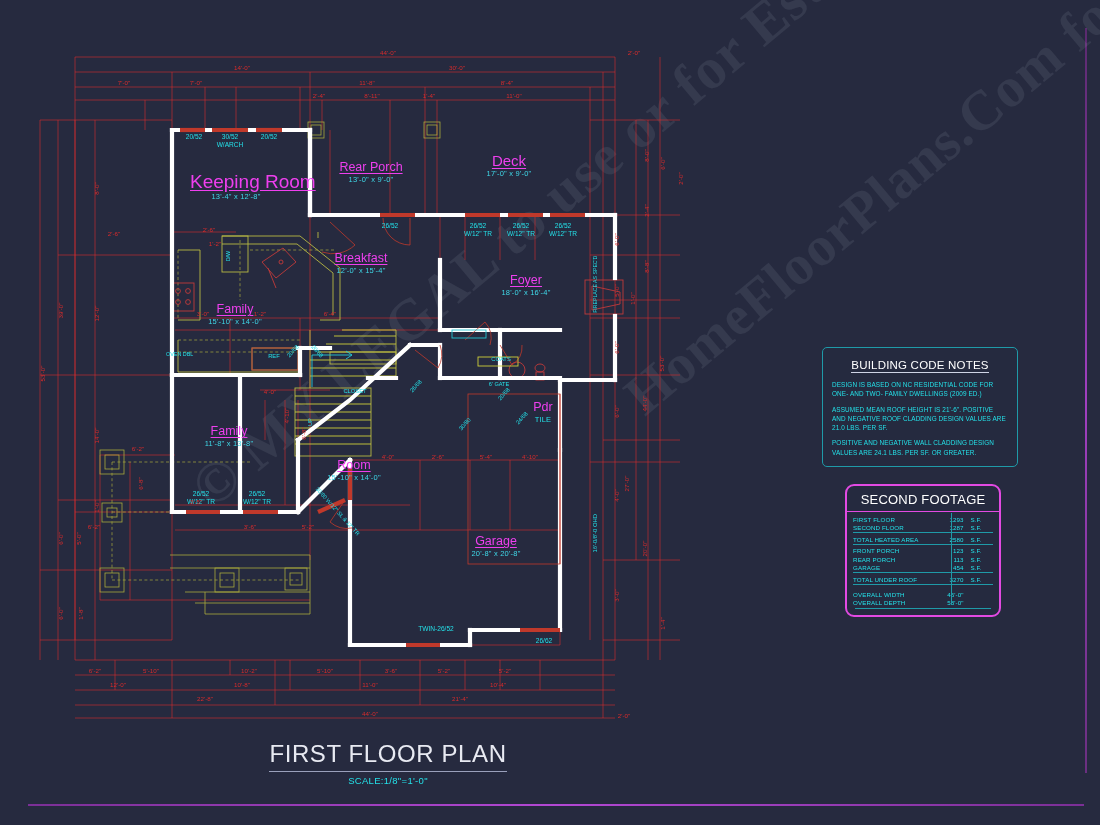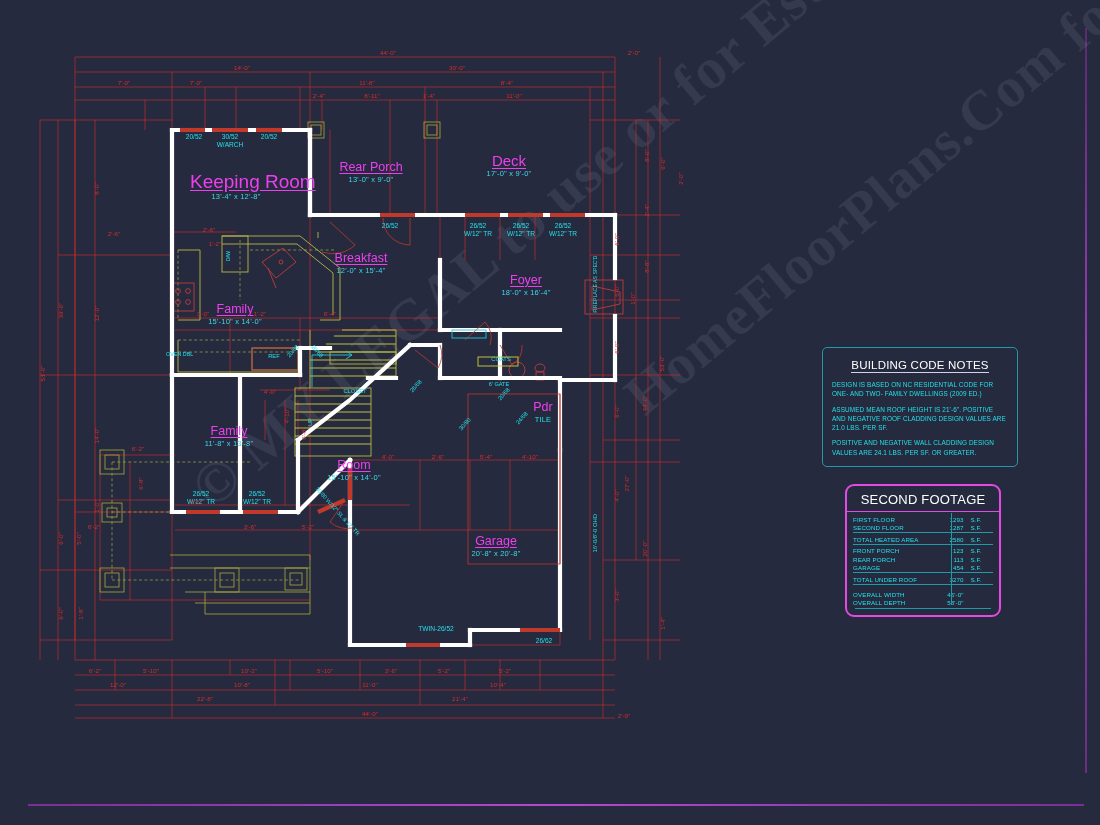--- a/index.html
+++ b/index.html
@@ -511,20 +511,24 @@
   <div class="lbl red" style="left:510px;top:453px;width:40px">4'-10"</div>
   <div class="lbl red rot90" style="left:266px;top:412px;width:40px">4'-10"</div>
   <div class="lbl red" style="left:176px;top:498px;width:40px">3'-5"</div>
   <div class="lbl red" style="left:230px;top:523px;width:40px">3'-6"</div>
   <div class="lbl red" style="left:288px;top:523px;width:40px">5'-2"</div>
   <div class="lbl red" style="left:74px;top:523px;width:40px">6'-2"</div>
   <div class="lbl red rot90" style="left:283px;top:430px;width:40px">6'-8"</div>
   <div class="lbl red" style="left:195px;top:240px;width:40px">1'-2"</div>
   <div class="lbl red" style="left:250px;top:388px;width:40px">4'-0"</div>
 
+  <div class="title-wrap">
+    <div class="title-main">FIRST FLOOR PLAN</div>
+    <div class="title-sub">SCALE:1/8"=1'-0"</div>
+  </div>
 
   <div class="notes">
     <div class="notes-h-row">
       <span class="notes-h">BUILDING CODE NOTES</span>
     </div>
     <p>DESIGN IS BASED ON NC RESIDENTIAL CODE FOR ONE- AND TWO- FAMILY DWELLINGS (2009 ED.)</p>
     <p>ASSUMED MEAN ROOF HEIGHT IS 21'-6". POSITIVE AND NEGATIVE ROOF CLADDING DESIGN VALUES ARE 21.0 LBS. PER SF.</p>
     <p>POSITIVE AND NEGATIVE WALL CLADDING DESIGN VALUES ARE 24.1 LBS. PER SF. OR GREATER.</p>
   </div>
 

